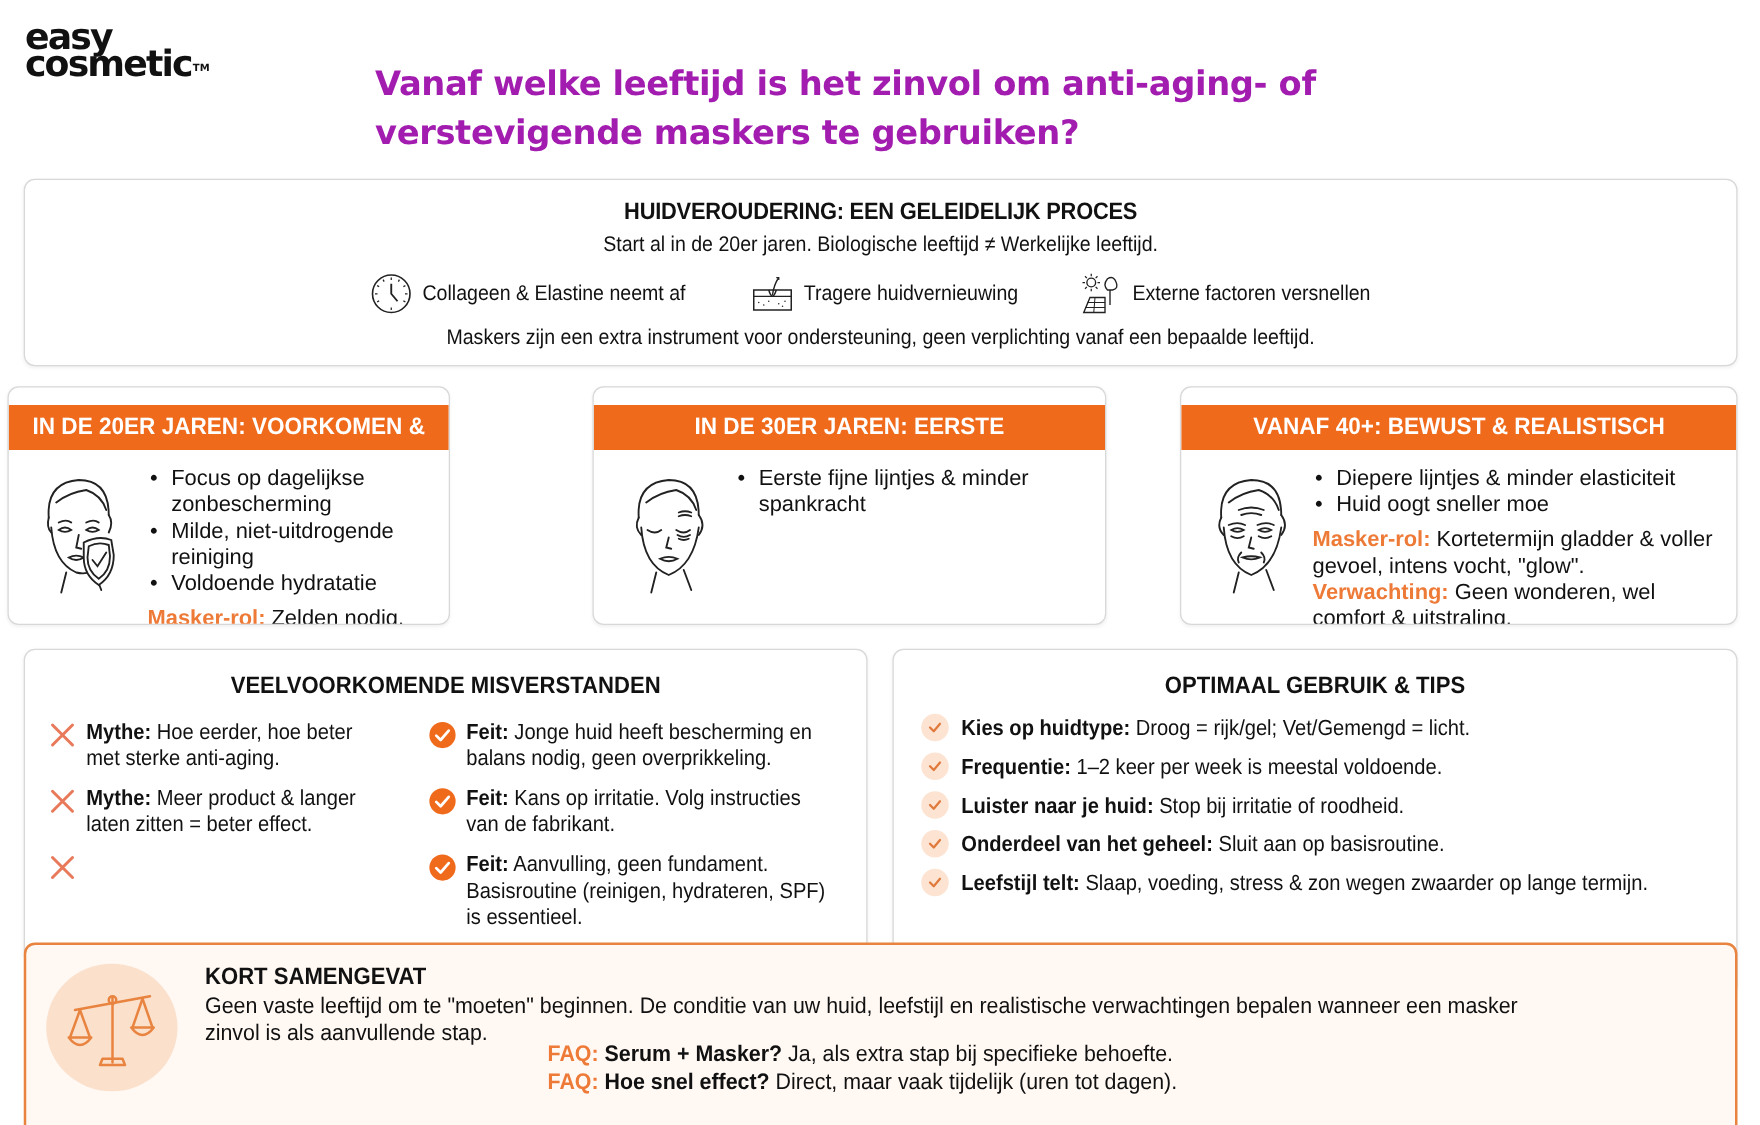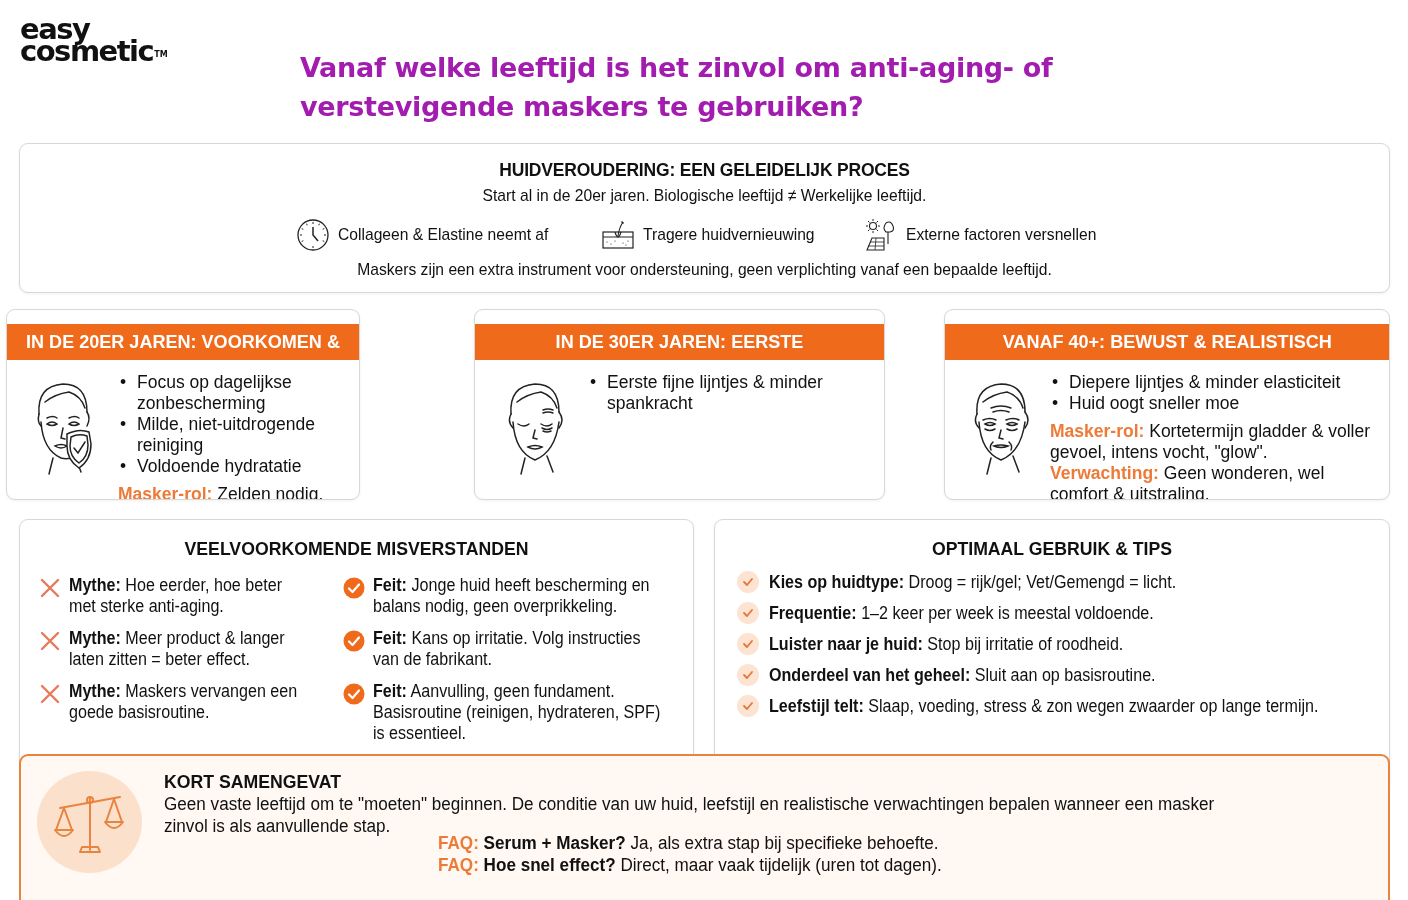--- a/index.html
+++ b/index.html
@@ -256,21 +256,20 @@
           <circle cx="11" cy="11" r="10.5" fill="#f06a1c"></circle>
           <polyline points="6,11.5 9.5,15 16,7.5" fill="none" stroke="#fff" stroke-width="2.2" stroke-linecap="round" stroke-linejoin="round"></polyline>
         </svg>
       <div class="txt-wrap"><span class="txt"><b>Feit:</b><span> Kans op irritatie. Volg instructies</span></span><br><span class="txt">van de fabrikant.</span></div>
     </div>
 
     <div class="myth-item" style="left:19px; top:106px;">
       <svg class="ico" viewBox="0 0 22 22">
           <path d="M3 3 L19 19 M19 3 L3 19" stroke="#e8795a" stroke-width="2.4" stroke-linecap="round"></path>
         </svg>
-      <div class="txt-wrap"><span class="txt"><b>Mythe:</b><span> Maskers vervangen een</span></span><br><span class="txt">goede basisroutine.</span></div>
     </div>
     <div class="myth-item" style="left:323px; top:106px;">
       <svg class="ico" viewBox="0 0 22 22">
           <circle cx="11" cy="11" r="10.5" fill="#f06a1c"></circle>
           <polyline points="6,11.5 9.5,15 16,7.5" fill="none" stroke="#fff" stroke-width="2.2" stroke-linecap="round" stroke-linejoin="round"></polyline>
         </svg>
       <div class="txt-wrap"><span class="txt"><b>Feit:</b><span> Aanvulling, geen fundament.</span></span><br><span class="txt">Basisroutine (reinigen, hydrateren, SPF)</span><br><span class="txt">is essentieel.</span></div>
     </div>
   </div>
 </div>

